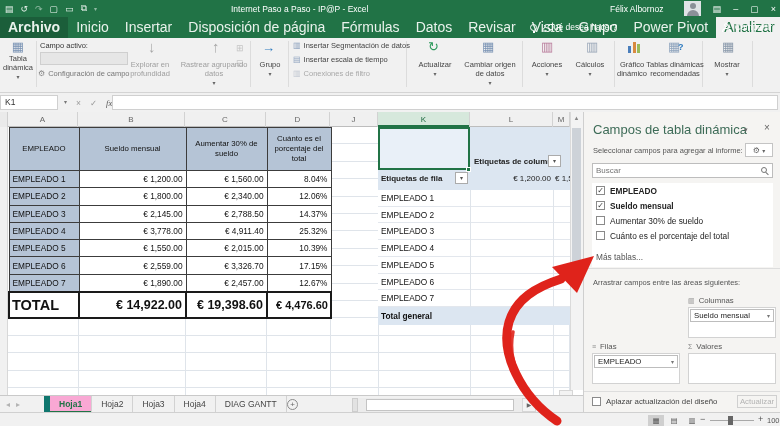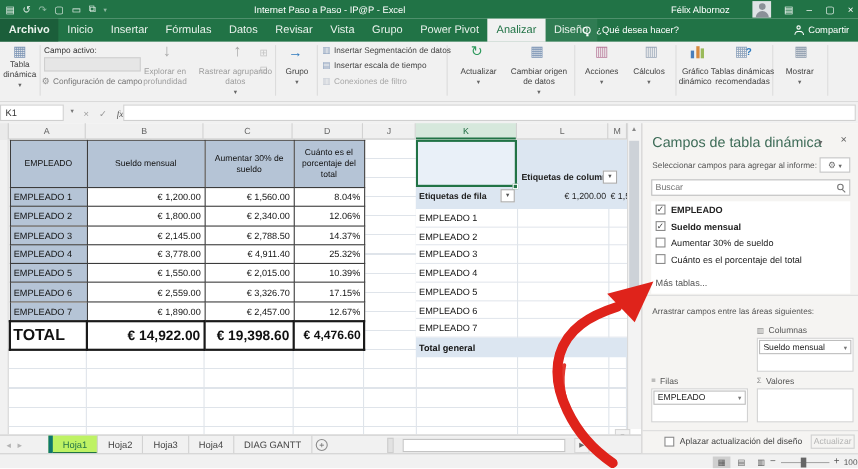--- a/index.html
+++ b/index.html
@@ -17,21 +17,21 @@
 .ctx-hdr{position:absolute;left:412px;top:0;width:133px;height:17px;background:#2c8a59;color:#eaf6ee;font-size:7.8px;text-align:center;line-height:17px;white-space:nowrap}
 .tb-user{position:absolute;left:610px;top:4px;font-size:8.5px;color:#fff;white-space:nowrap}
 .avatar{position:absolute;left:684px;top:1px;width:17px;height:15px;background:#dfe3e6;overflow:hidden}
 .avatar .hd{position:absolute;left:5.5px;top:2px;width:6px;height:6px;border-radius:50%;background:#8a9098}
 .avatar .bd{position:absolute;left:2.5px;top:9px;width:12px;height:7px;border-radius:6px 6px 0 0;background:#8a9098}
 .winbtns{position:absolute;right:4px;top:0;height:17px;display:flex;gap:12px;align-items:center;font-size:9px;color:#fff}
 
 
 .tabsrow{position:absolute;left:0;top:17px;width:780px;height:21px;background:#217346}
 #ribbon-tabs{position:absolute;left:0;top:0;height:21px;display:flex}
-.rtab{height:21px;line-height:21px;padding:0 8px;font-size:10px;color:#e9f2ec;white-space:nowrap;cursor:default}
+.rtab{height:21px;line-height:21px;padding:0 8px;font-size:14px;color:#e9f2ec;white-space:nowrap;cursor:default}
 .rtab.file{background:#1b5e3a;font-weight:bold}
 .rtab.active{background:#f1f1f1;color:#217346}
 .rtab.contextual{background:rgba(255,255,255,.07)}
 .tellme{position:absolute;left:530px;top:0;height:21px;line-height:21px;font-size:8.5px;color:#fff;display:flex;align-items:center;gap:5px;white-space:nowrap}
 .bulb{width:7px;height:7px;border:1px solid #fff;border-radius:50%;display:inline-block;position:relative}
 .bulb:after{content:"";position:absolute;left:1.5px;bottom:-3px;width:2.5px;height:2px;background:#fff}
 .share{position:absolute;right:8px;top:0;height:21px;line-height:21px;font-size:8.5px;color:#fff;display:flex;align-items:center;gap:4px}
 .personw{position:relative;width:9px;height:10px;display:inline-block}
 .personw .hd{position:absolute;left:2.5px;top:0;width:4px;height:4px;border:1px solid #fff;border-radius:50%}
 .personw .bd{position:absolute;left:0;top:5px;width:9px;height:4px;border:1px solid #fff;border-bottom:none;border-radius:5px 5px 0 0}
@@ -108,21 +108,21 @@
 .hs-split{position:absolute;left:352px;top:398px;width:6px;height:14px;background:#e2e2e2;border:1px solid #cdcdcd}
 .hs-track{position:absolute;left:358px;top:398px;width:164px;height:14px;background:#ececec}
 .hs-thumb{position:absolute;left:366px;top:399px;width:148px;height:12px;background:#fff;border:1px solid #c4c4c4}
 .hs-right{position:absolute;left:522px;top:398px;width:14px;height:14px;background:#f3f3f3;border:1px solid #d6d6d6;font-size:6px;color:#666;text-align:center;line-height:13px}
 
 
 .sheetrow{position:absolute;left:0;top:395px;width:583px;height:17px;background:#f1f1f1;border-top:1px solid #c9c9c9}
 .snav{position:absolute;left:6px;top:0;height:17px;line-height:17px;font-size:8px;color:#b3b3b3;letter-spacing:6px}
 #sheet-tabs{position:absolute;left:44px;top:0;height:17px;display:flex}
 .stab{height:17px;line-height:16px;padding:0 9px;font-size:8.5px;color:#444;border-right:1px solid #d2d2d2;white-space:nowrap;cursor:pointer}
-.stab.active{background:#bef264;color:#217346;font-weight:normal;border-left:4px solid #0f766e;box-shadow:inset 0 -2px #217346}
+.stab.active{background:#f9a8d4;color:#217346;font-weight:bold;border-left:6px solid #0f766e;box-shadow:inset 0 -2px #217346}
 .addsheet{position:absolute;left:287px;top:3px;width:11px;height:11px;border:1px solid #8a8a8a;border-radius:50%;font-size:8px;line-height:10px;text-align:center;color:#666;cursor:pointer}
 
 
 .statusbar{position:absolute;left:0;top:412px;width:780px;height:14px;background:#f1f1f1;border-top:1px solid #d0d0d0}
 .viewbtn{position:absolute;top:1.5px;width:16px;height:11px;font-size:7.5px;color:#555;text-align:center;line-height:11px;cursor:pointer}
 .viewbtn.sel{background:#cfcfcf}
 .zminus{position:absolute;left:700px;top:1px;font-size:9px;color:#555;cursor:pointer}
 .ztrack{position:absolute;left:710px;top:6.5px;width:44px;height:1.5px;background:#a8a8a8}
 .zthumb{position:absolute;left:728px;top:2.5px;width:5px;height:9px;background:#666;cursor:pointer}
 .zplus{position:absolute;left:758px;top:1px;font-size:9px;color:#555;cursor:pointer}
@@ -147,21 +147,21 @@
 .moretables{position:absolute;left:12px;top:140px;font-size:8.3px;color:#555;cursor:pointer}
 .pane-div1{position:absolute;left:0;top:156px;width:197px;height:1px;background:#ddd}
 .draghint{position:absolute;left:9px;top:166px;font-size:7.5px;color:#555;white-space:nowrap}
 #areas{position:absolute;left:8px;top:182px;width:182px;height:96px}
 .area{position:absolute;width:88px}
 .area-hd{height:13px;display:flex;align-items:center;gap:4px;font-size:7.8px;color:#555}
 .aicon{font-size:7px;color:#8a8a8a}
 .area-box{height:31px;background:#fff;border:1px solid #d2d2d2;padding:1px}
 .chip{height:13px;border:1px solid #bdbdbd;background:#fff;display:flex;align-items:center;justify-content:space-between;padding:0 3px;font-size:7.8px;color:#222;cursor:pointer}
 .pane-div2{position:absolute;left:0;top:279px;width:197px;height:1px;background:#ddd}
-.deferrow{position:absolute;left:20px;top:285px;display:flex;align-items:flex-start;gap:5px}
+.deferrow{position:absolute;left:8px;top:285px;display:flex;align-items:flex-start;gap:5px}
 .deferlabel{font-size:7.8px;color:#444;white-space:nowrap}
 .updatebtn{position:absolute;left:153px;top:283px;width:40px;height:13px;border:1px solid #d0d0d0;color:#b3b3b3;font-size:7.8px;text-align:center;line-height:12px}
 
 
 .arrow-overlay{position:absolute;left:0;top:0;width:780px;height:426px;pointer-events:none;z-index:60}
 </style>
 </head>
 <body>
 
 <div id="app">
@@ -188,20 +188,21 @@
       <span>▢</span>
       <span>×</span>
     </div>
   </div>
 
   <div class="tabsrow">
     <div id="ribbon-tabs">
         <div class="rtab file">Archivo</div>
         <div class="rtab">Inicio</div>
         <div class="rtab">Insertar</div>
+        <div class="rtab">Disposición de página</div>
         <div class="rtab">Fórmulas</div>
         <div class="rtab">Datos</div>
         <div class="rtab">Revisar</div>
         <div class="rtab">Vista</div>
         <div class="rtab">Grupo</div>
         <div class="rtab">Power Pivot</div>
         <div class="rtab active">Analizar</div>
         <div class="rtab contextual">Diseño</div>
       </div>
     <div class="tellme">

